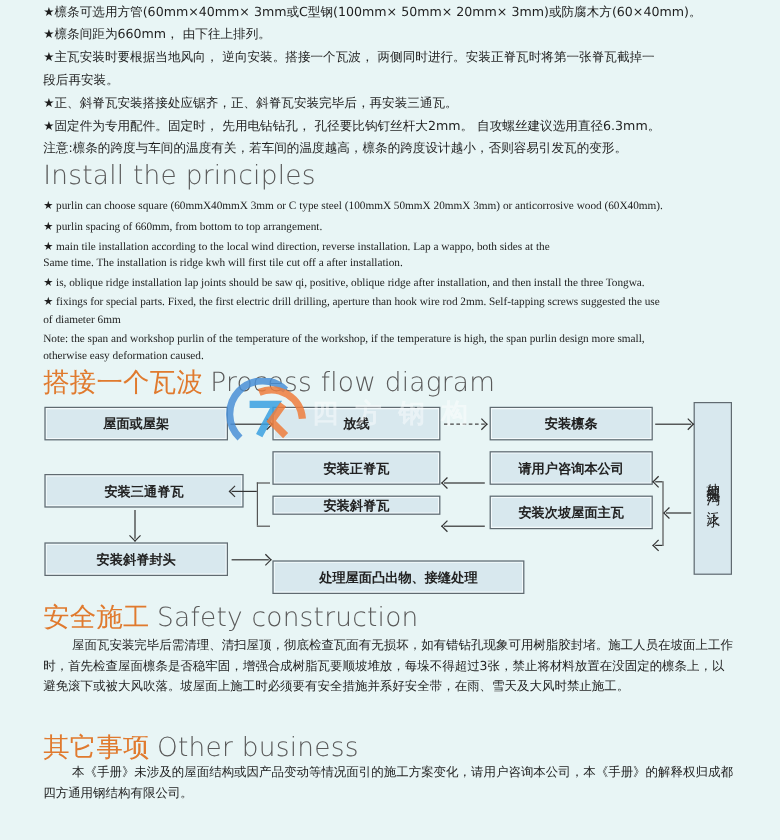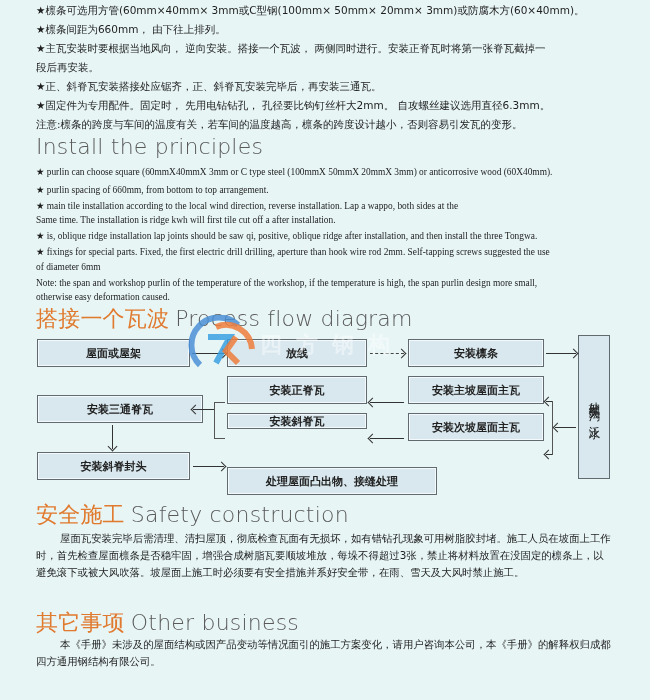--- a/index.html
+++ b/index.html
@@ -98,21 +98,21 @@
   <span class="cn">搭接一个瓦波</span><span class="en">Process flow diagram</span>
 </div>
 
 <div>
   <div class="box" style="left:37px;top:339px;width:153px;height:28px">屋面或屋架</div>
   <div class="box" style="left:227px;top:339px;width:140px;height:28px">放线</div>
   <div class="box" style="left:408px;top:339px;width:136px;height:28px">安装檩条</div>
   <div class="vbox" style="left:578px;top:335px;width:32px;height:144px">处理斜天沟、泛水</div>
 
   <div class="box" style="left:227px;top:376px;width:140px;height:28px">安装正脊瓦</div>
-  <div class="box" style="left:408px;top:376px;width:136px;height:28px">安装主坡屋面主瓦</div>
+  <div class="box" style="left:408px;top:376px;width:136px;height:28px">请用户咨询本公司</div>
 
   <div class="box" style="left:37px;top:395px;width:166px;height:28px">安装三通脊瓦</div>
 
   <div class="box" style="left:227px;top:413px;width:140px;height:16px">安装斜脊瓦</div>
   <div class="box" style="left:408px;top:413px;width:136px;height:28px">安装次坡屋面主瓦</div>
 
   <div class="box" style="left:37px;top:452px;width:153px;height:28px">安装斜脊封头</div>
   <div class="box" style="left:227px;top:467px;width:210px;height:28px">处理屋面凸出物、接缝处理</div>
 
   <div class="arrow-h" style="left:192px;top:353px;width:33px">

